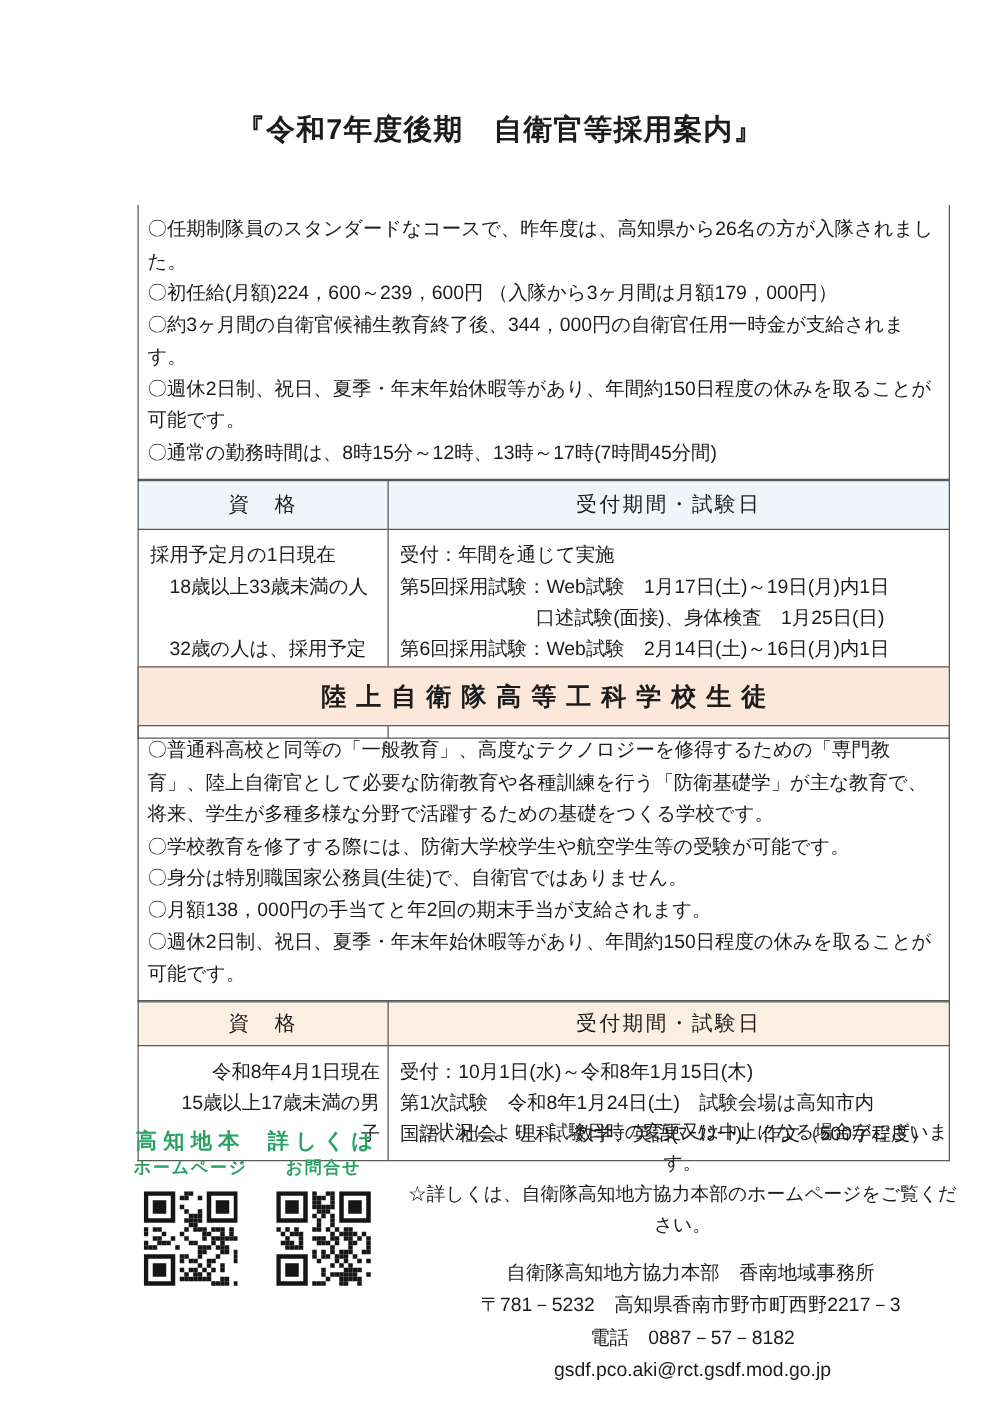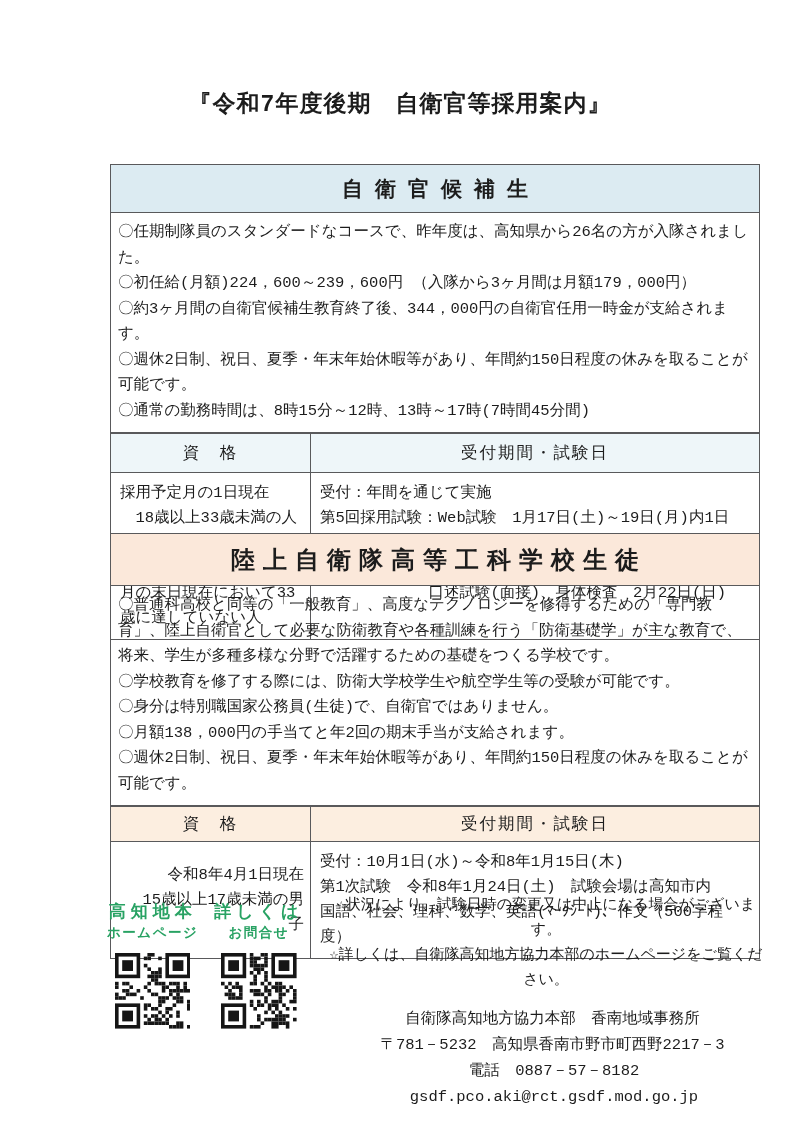--- a/index.html
+++ b/index.html
@@ -3,21 +3,21 @@
 <meta charset="utf-8">
 <style>
   * { margin: 0; padding: 0; box-sizing: border-box; }
   html, body { background: #ffffff; }
   .page {
     position: relative;
     width: 776px;
     height: 1132px;
     margin: 0 auto;
     background: #ffffff;
-    font-family: Liberation Mono, monospace;
+    font-family: Liberation Sans, sans-serif;
     color: #1c1c1c;
     overflow: hidden;
   }
   .title {
     position: absolute;
     top: 88px;
     left: 0;
     width: 100%;
     text-align: center;
     font-size: 23px;
@@ -33,21 +33,21 @@
     border: 1px solid var(--border, #59595b);
     text-align: center;
     font-weight: bold;
     font-size: 21px;
     letter-spacing: 12px;
     padding: 10px 0 9px 12px;
   }
   .box1 { top: 164px; }
   .box1 .box-header { background: var(--s1-header-bg, #dcebf2); }
   .box2 { top: 533px; }
-  .box2 .box-header { background: var(--s2-header-bg, #fbe8da); letter-spacing: 8px; padding-left: 8px; font-size: 24px; }
+  .box2 .box-header { background: var(--s2-header-bg, #fbe8da); letter-spacing: 8px; padding-left: 8px; font-size: 20px; }
   .box-body {
     border: 1px solid var(--border, #59595b);
     border-top: none;
     padding: 7px 5px 8px 7px;
     font-size: 15.5px;
     line-height: 25.5px;
   }
   .box-body p { margin: 0; }
   .box-table {
     width: 100%;
@@ -114,21 +114,20 @@
   .contact .indent { padding-left: 3px; }
 </style>
 </head>
 <body>
 
 <div class="page">
 
   <h1 class="title">『令和7年度後期　自衛官等採用案内』</h1>
 
   <section class="box box1">
-    <div class="box-header">自衛官候補生</div>
     <div class="box-body">
       <p>〇任期制隊員のスタンダードなコースで、昨年度は、高知県から26名の方が入隊されました。</p>
       <p>〇初任給(月額)224，600～239，600円 （入隊から3ヶ月間は月額179，000円）</p>
       <p>〇約3ヶ月間の自衛官候補生教育終了後、344，000円の自衛官任用一時金が支給されます。</p>
       <p>〇週休2日制、祝日、夏季・年末年始休暇等があり、年間約150日程度の休みを取ることが可能です。</p>
       <p>〇通常の勤務時間は、8時15分～12時、13時～17時(7時間45分間)</p>
     </div>
     <table class="box-table">
       <colgroup>
           <col class="c1">

